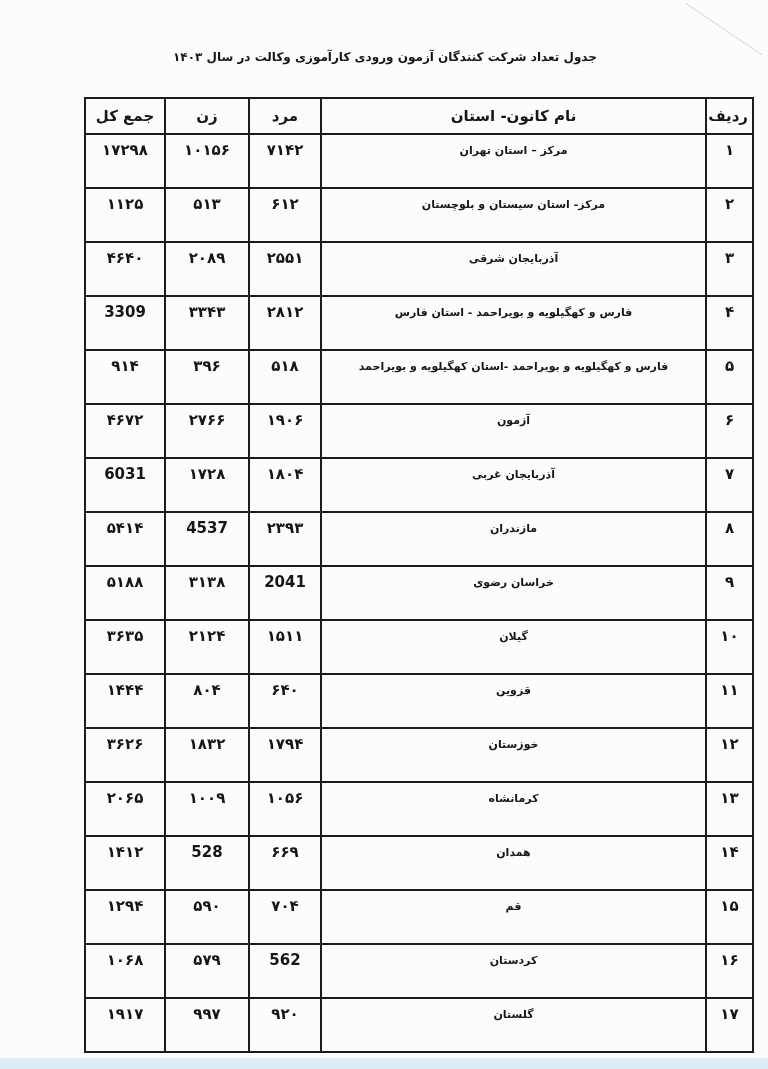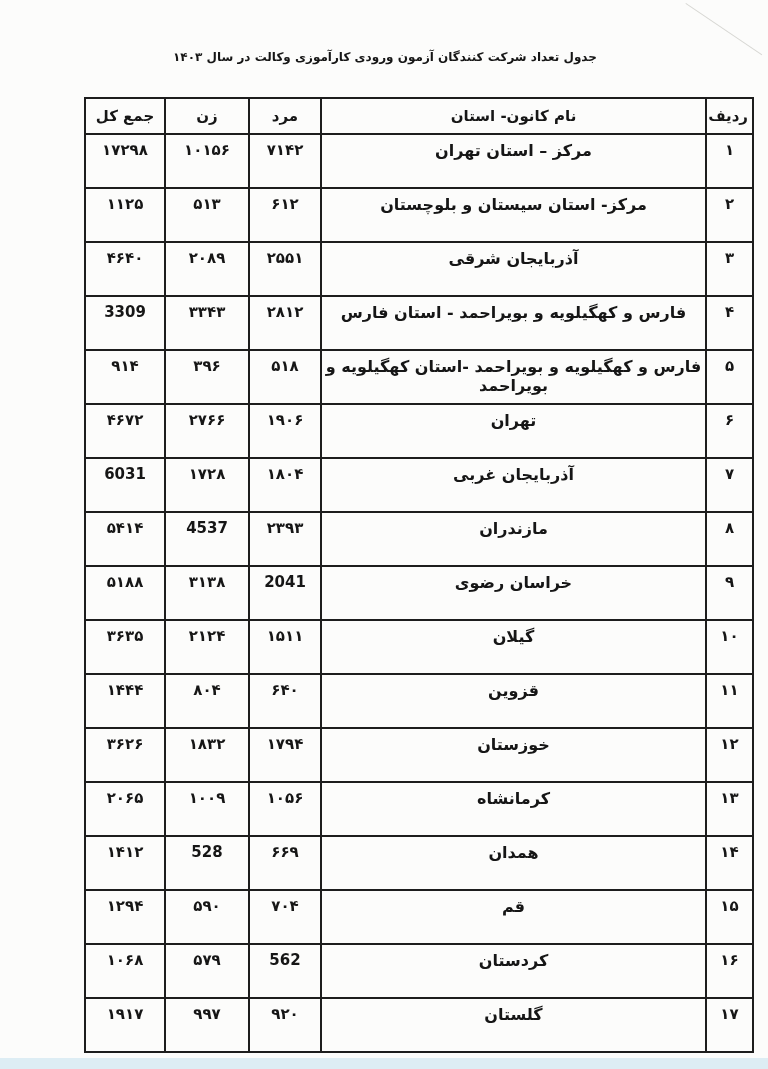--- a/index.html
+++ b/index.html
@@ -69,21 +69,21 @@
     padding: 0 4px;
   }
   .participants td {
     height: 46px;
     font-size: 15px;
     vertical-align: top;
     padding: 6px 2px 0 2px;
     line-height: 19px;
   }
   .participants td.province-name {
-    font-size: 16px;
+    font-size: 11px;
   }
   col.c-row    { width: 47px; }
   col.c-name   { width: 385px; }
   col.c-men    { width: 72px; }
   col.c-women  { width: 84px; }
   col.c-total  { width: 80px; }
 </style>
 </head>
 <body>
 
@@ -140,21 +140,21 @@
   </tr>
       <tr>
     <td>۵</td>
     <td class="province-name">فارس و کهگیلویه و بویراحمد -استان کهگیلویه و بویراحمد</td>
     <td>۵۱۸</td>
     <td>۳۹۶</td>
     <td>۹۱۴</td>
   </tr>
       <tr>
     <td>۶</td>
-    <td class="province-name">تهران</td>
+    <td class="province-name">آزمون</td>
     <td>۱۹۰۶</td>
     <td>۲۷۶۶</td>
     <td>۴۶۷۲</td>
   </tr>
       <tr>
     <td>۷</td>
     <td class="province-name">آذربایجان غربی</td>
     <td>۱۸۰۴</td>
     <td>۱۷۲۸</td>
     <td>6031</td>

